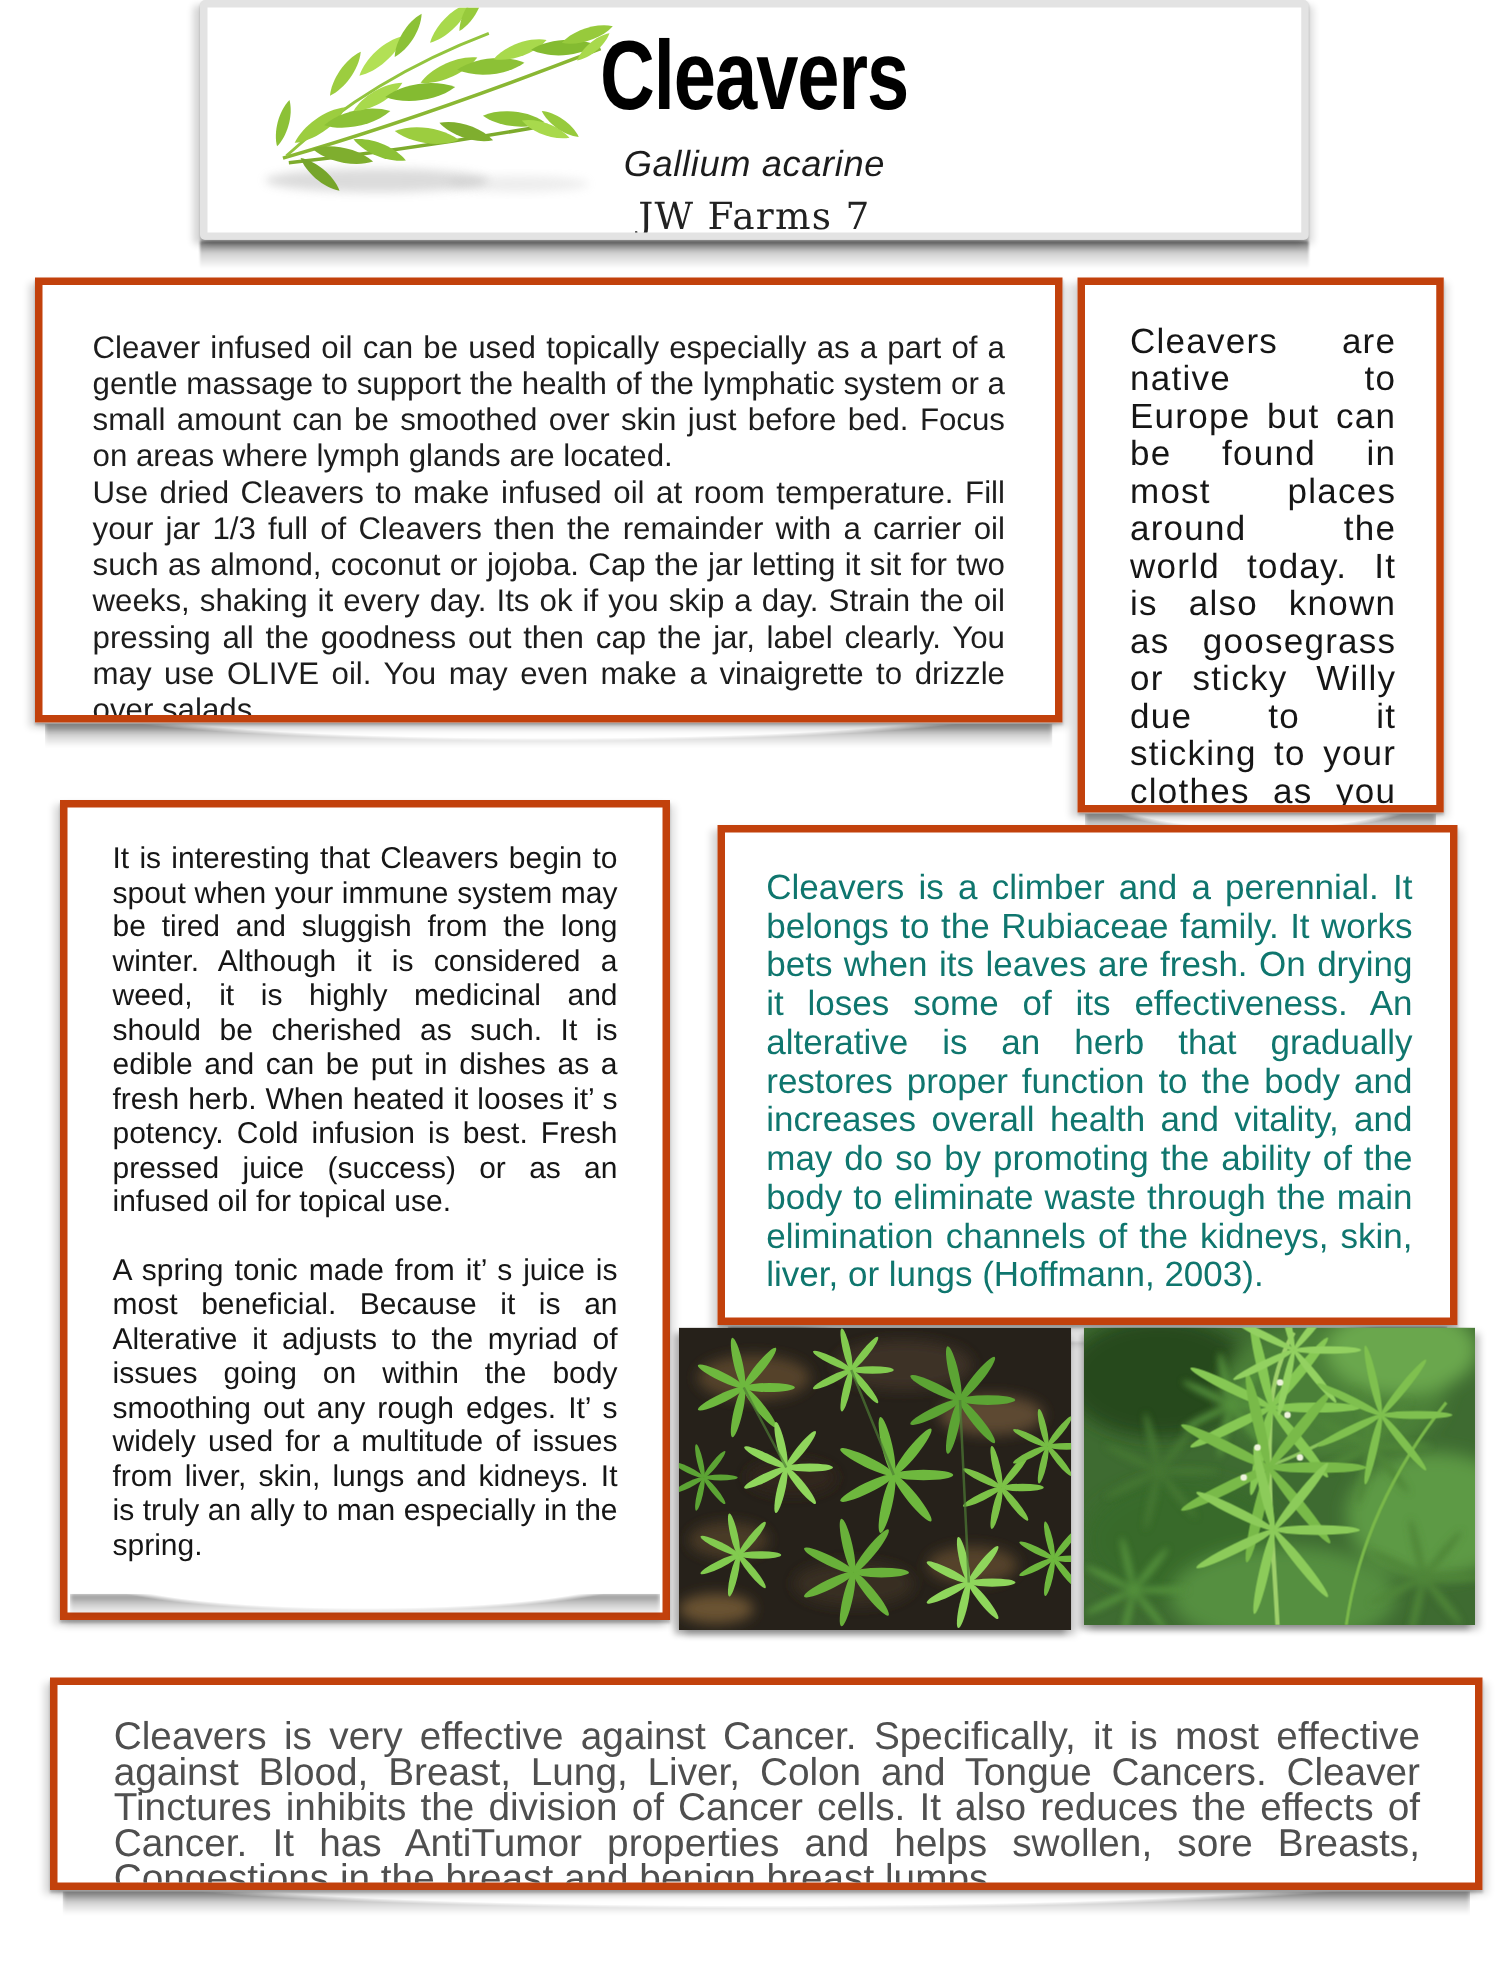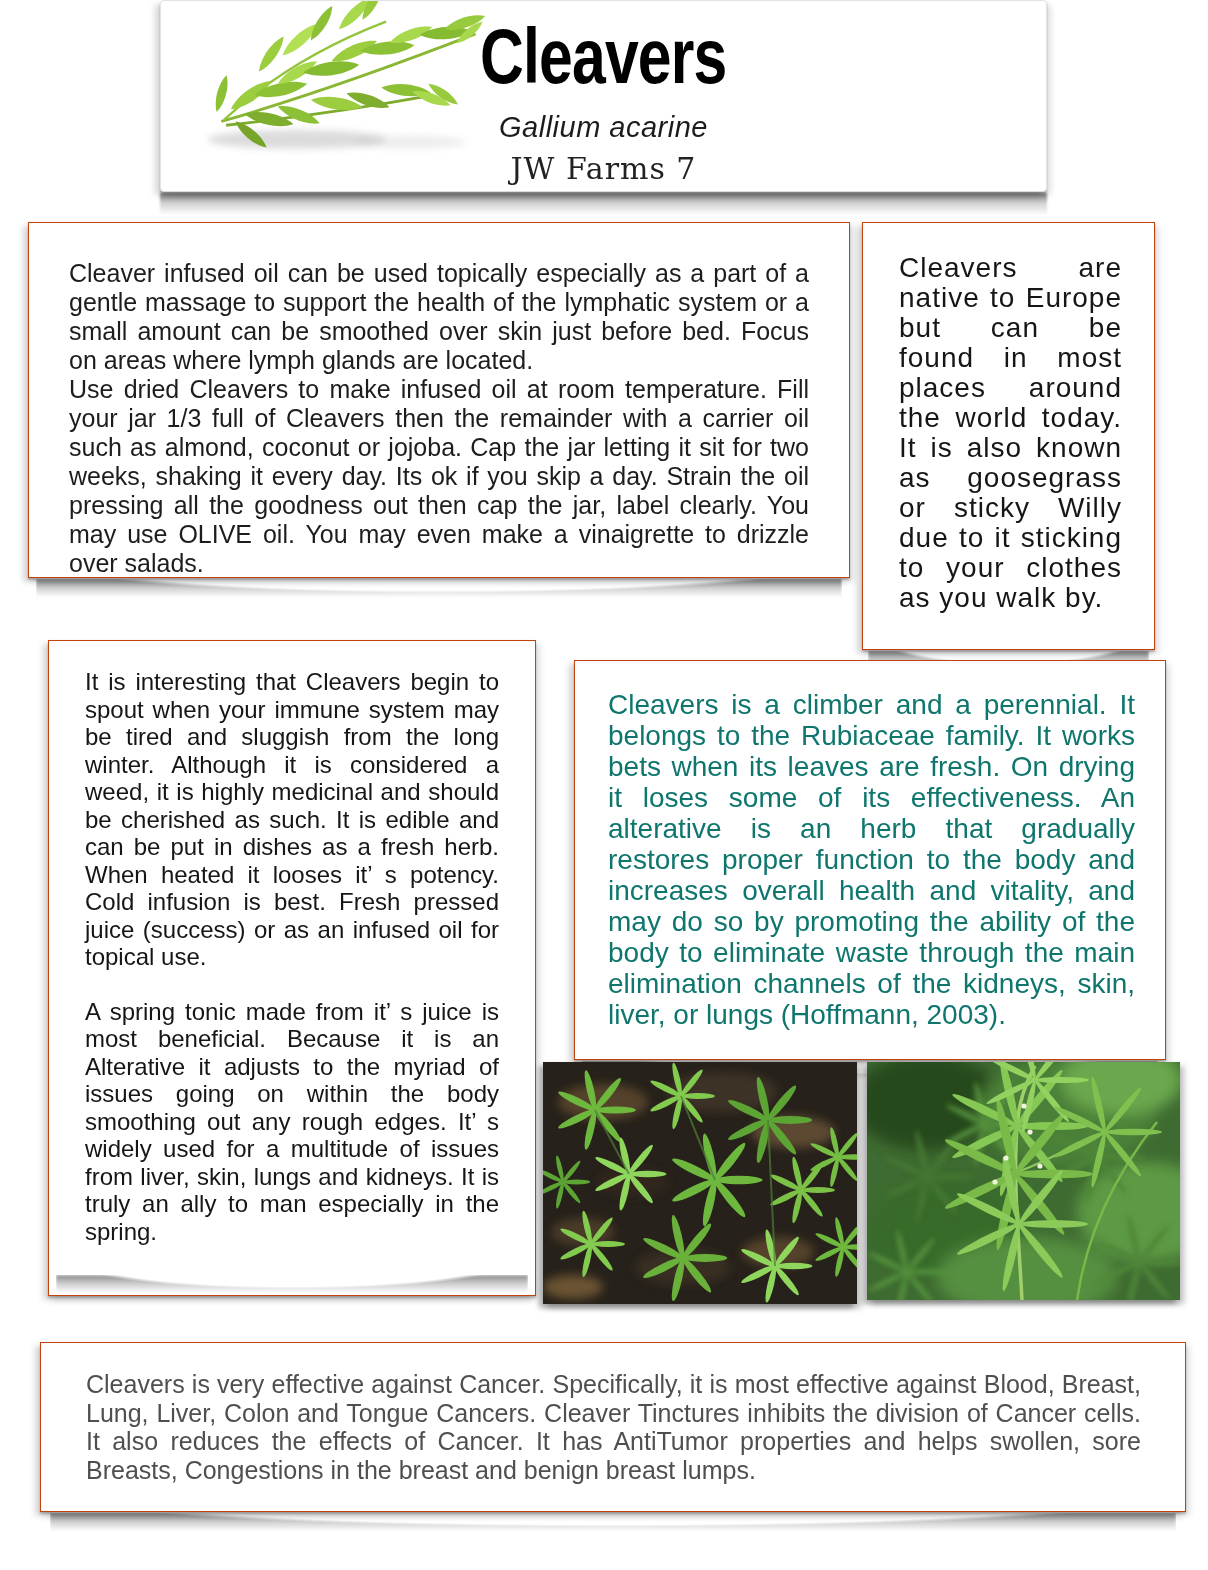--- a/index.html
+++ b/index.html
@@ -3,21 +3,21 @@
 <meta charset="utf-8">
 <style>
   html,body { margin:0; padding:0; background:#ffffff; }
   .page {
     position:relative; width:1208px; height:1570px; margin:0 auto;
     background:#ffffff; overflow:hidden;
     font-family:"Liberation Sans","DejaVu Sans",sans-serif;
   }
   
   .card {
-    position:absolute; background:#ffffff; border:1px solid #c2410c;
+    position:absolute; background:#ffffff; border:6px solid #c2410c;
     box-shadow:-5px 4px 6px rgba(0,0,0,0.16), 4px 4px 6px rgba(0,0,0,0.12), 0 2px 2px rgba(0,0,0,0.22);
     box-sizing:border-box; overflow:hidden;
   }
   .curlband {
     position:absolute; height:20px; pointer-events:none;
     background:linear-gradient(180deg, rgba(0,0,0,0.45), rgba(0,0,0,0.18) 45%, rgba(0,0,0,0) 92%);
     -webkit-mask:radial-gradient(55% 150% at 50% -55%, transparent 75%, #000 83%);
     mask:radial-gradient(55% 150% at 50% -55%, transparent 75%, #000 83%);
     filter:blur(1.5px);
   }
@@ -46,21 +46,21 @@
   .card-a { left:28px;  top:222px;  width:822px;  height:356px; padding:36px 40px;
             font-size:25px; line-height:29px; color:#1d1d1d; }
   .card-b { left:862px; top:222px;  width:293px;  height:428px; padding:30px 32px 0 36px;
             font-size:28px; line-height:30px; color:#161616; letter-spacing:1px; }
   .card-c { left:48px;  top:618px;  width:488px;  height:656px; padding:27px 36px;
             font-size:24px; line-height:27.5px; color:#161616;margin-top:22px; }
   .card-c p + p { margin-top:27px; }
   .card-d { left:574px; top:660px;  width:592px;  height:400px; padding:28px 30px 0 33px;
             font-size:28px; line-height:31px; color:#0f766e; }
   .card-e { left:40px;  top:1342px; width:1146px; height:170px; padding:27px 44px 0 45px;
-            font-size:25px; line-height:28.5px; color:#4f4f4f; }
+            font-size:31px; line-height:28.5px; color:#4f4f4f; }
 
   
   .photo { position:absolute; overflow:hidden;
     box-shadow:-4px 4px 5px rgba(0,0,0,0.30), 4px 4px 6px rgba(0,0,0,0.25); }
   .photo svg { display:block; }
   .photo-left  { left:543px; top:1062px; width:314px; height:242px; }
   .photo-right { left:867px; top:1062px; width:313px; height:238px; }
 </style>
 </head>
 <body>

